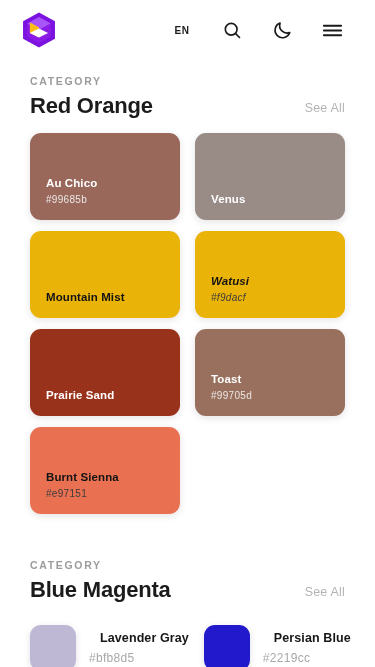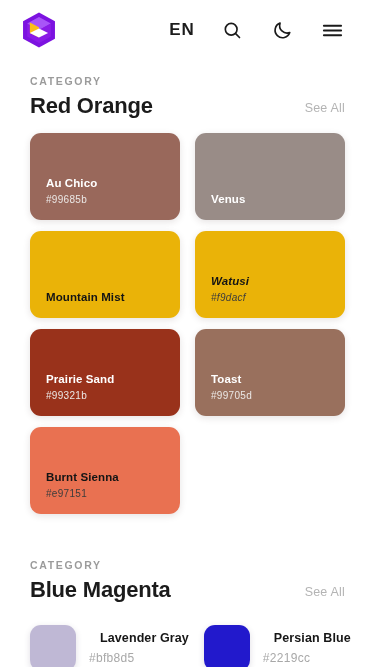--- a/index.html
+++ b/index.html
@@ -56,21 +56,21 @@
     display: flex;
     align-items: center;
     justify-content: center;
     background: none;
     border: none;
     cursor: pointer;
     color: #1a1a1a;
   }
 
   .lang-label {
-    font-size: 17px;
+    font-size: 10px;
     font-weight: 700;
     letter-spacing: 0.06em;
     color: #1c1c1c;
     font-family: "Liberation Sans", sans-serif;
   }
 
   
   .scroll-area {
     height: 607px;
     overflow: hidden;
@@ -310,21 +310,20 @@
           <div class="card-text">
             <div class="card-name">Watusi</div>
             <div class="card-hex">#f9dacf</div>
           </div>
         </div>
 
 
         <div class="color-card on-dark" style="background-color: rgb(153, 50, 27);">
           <div class="card-text">
             <div class="card-name">Prairie Sand</div>
-            <div class="card-hex">#99321b</div>
           </div>
         </div>
 
         <div class="color-card on-dark" style="background-color: rgb(153, 112, 93);">
           <div class="card-text">
             <div class="card-name">Toast</div>
             <div class="card-hex">#99705d</div>
           </div>
         </div>
 

